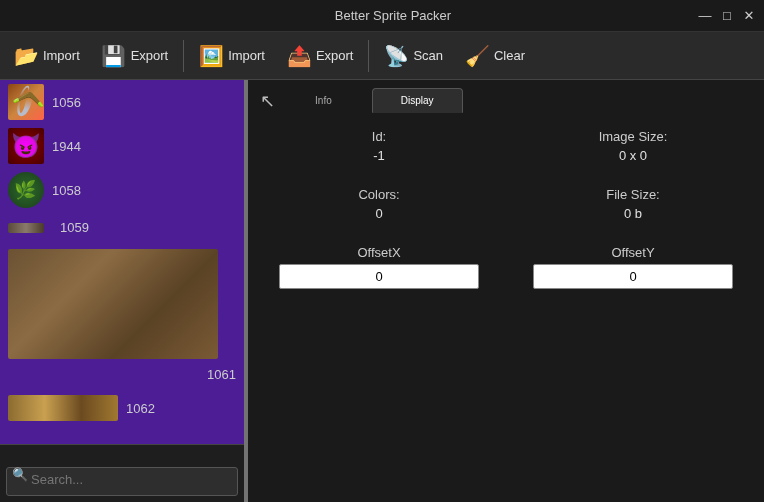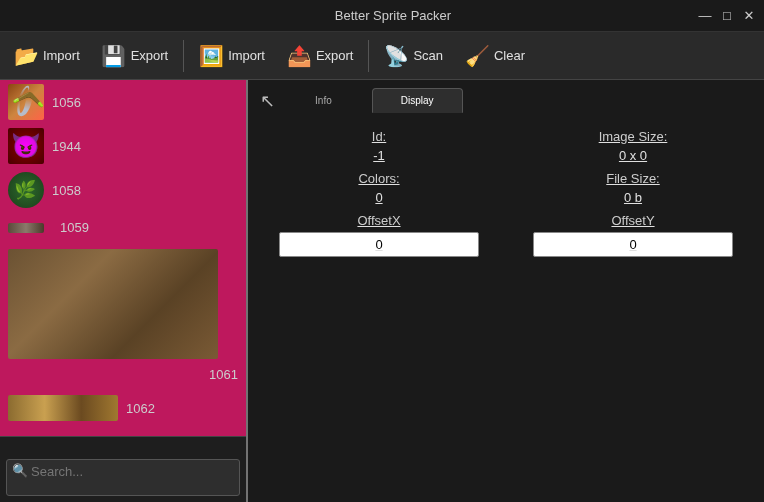--- a/index.html
+++ b/index.html
@@ -82,22 +82,22 @@
     .main {
       display: flex;
       width: 100%;
       height: calc(502px - 32px - 48px);
     }
 
     
     .left-panel {
       width: 248px;
       min-width: 248px;
-      background: #be185d;
-      border-right: 2px solid #737373;
+      background: #4c1d95;
+      border-right: 4px solid #737373;
       display: flex;
       flex-direction: column;
       overflow: hidden;
     }
     .sprite-list {
       flex: 1;
       overflow-y: auto;
       overflow-x: hidden;
     }
     .sprite-list::-webkit-scrollbar {
@@ -185,21 +185,21 @@
       padding: 6px;
       background: #1e1e1e;
     }
     .search-input {
       width: 100%;
       background: #2e2e2e;
       border: 1px solid #555;
       border-radius: 3px;
       color: #ccc;
       font-size: 13px;
-      padding: 4px 8px 16px 24px;
+      padding: 4px 8px 8px 24px;
       outline: none;
       margin-top: 16px;
     }
     .search-wrapper {
       position: relative;
     }
     .search-icon-wrap {
       position: absolute;
       left: 6px;
       top: 50%;
@@ -234,22 +234,21 @@
 
     
     .info-content {
       flex: 1;
       background: #1a1a1a;
       padding: 16px 24px;
     }
     .info-grid {
       display: grid;
       grid-template-columns: 1fr 1fr;
-      gap: 8px 40px;
-      text-decoration: underline;
+      gap: 24px 40px;
     }
     .info-field {
       display: flex;
       flex-direction: column;
       align-items: center;
       gap: 4px;
     }
     .info-label {
       font-size: 13px;
       color: #ccc;

